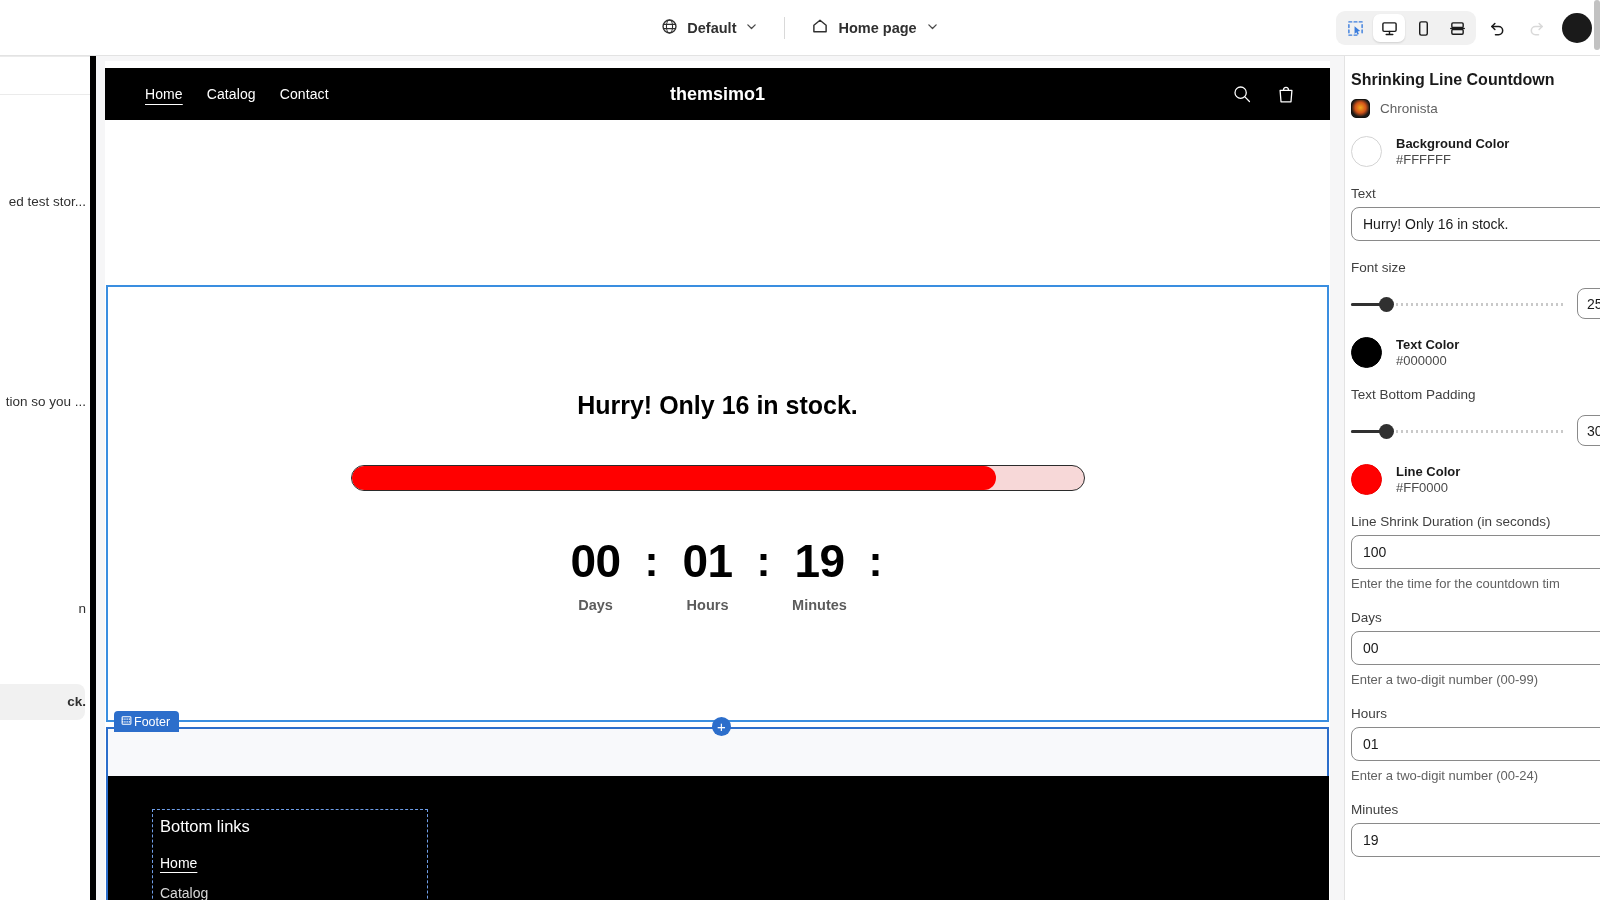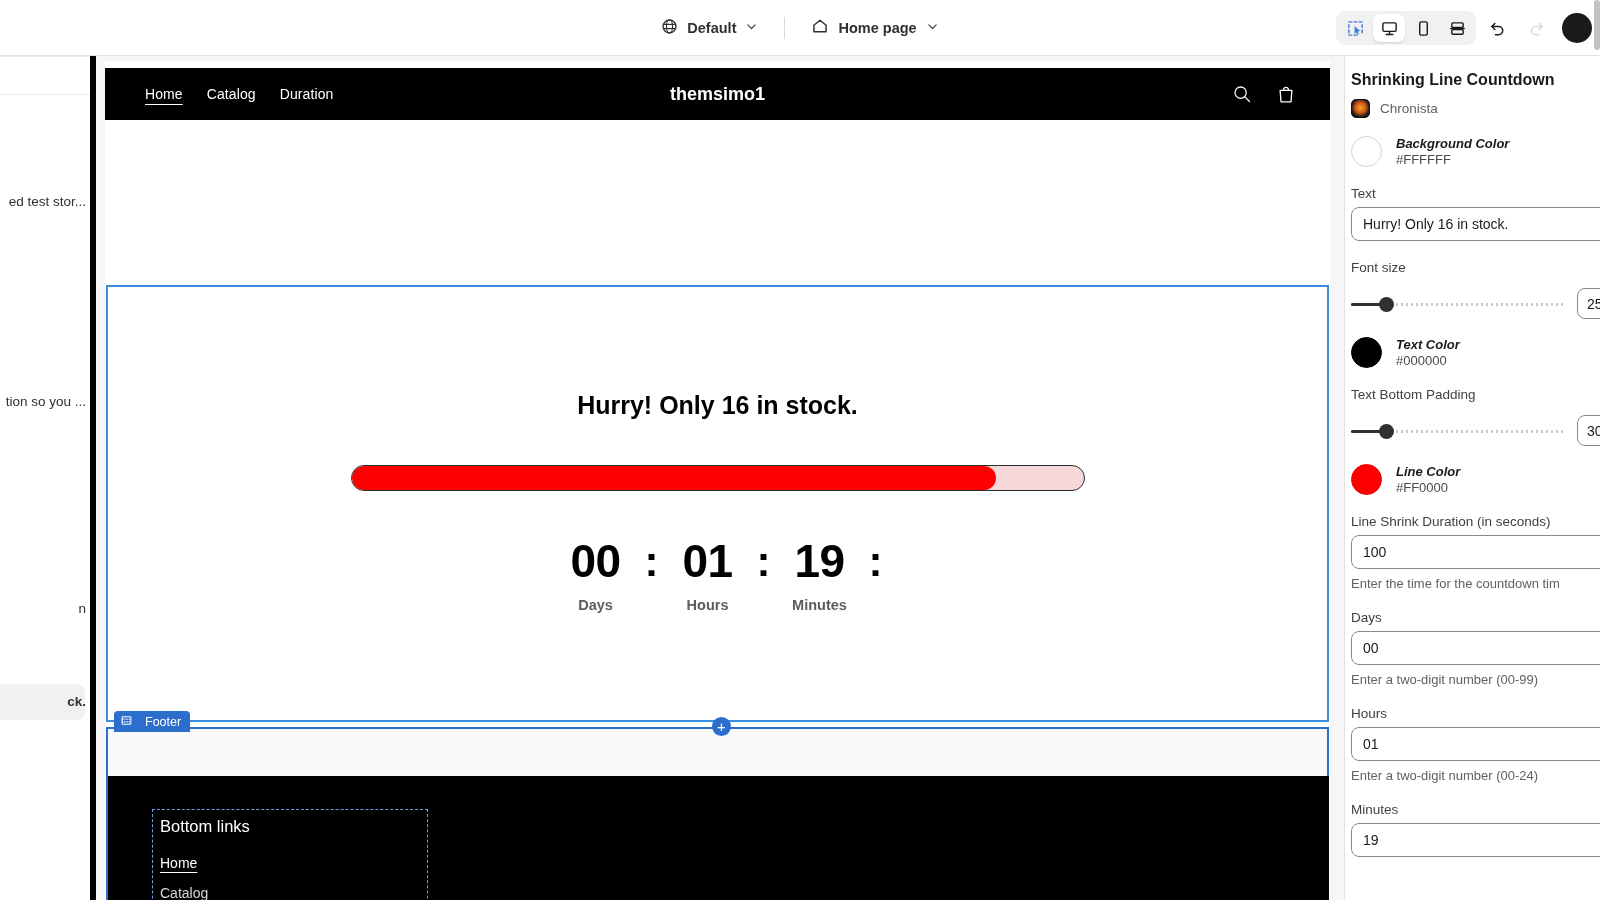--- a/index.html
+++ b/index.html
@@ -168,21 +168,21 @@
   }
   .cd-colon {
     font-size: 42px; font-weight: 700; color: #000000; line-height: 52px;
     width: 20px; text-align: center;
   }
 
   
   .footer-badge {
     position: absolute; left: 9px; top: 650px; height: 21px;
     background: #2c6ecb; color: #ffffff;
-    display: flex; align-items: center; gap: 13px;
+    display: flex; align-items: center; gap: 2px;
     padding: 0 9px 0 7px; border-radius: 4px 4px 0 0;
     font-size: 12.5px; cursor: pointer; z-index: 6;
   }
   .add-circle {
     position: absolute; left: 607px; top: 656px;
     width: 19px; height: 19px; border-radius: 50%;
     background: #2c6ecb; color: #fff; font-size: 15px; font-weight: 400;
     display: flex; align-items: center; justify-content: center;
     cursor: pointer; z-index: 7; line-height: 1;
   }
@@ -236,21 +236,21 @@
   .app-name { font-size: 13.5px; color: #616161; }
 
   .color-row {
     display: flex; align-items: center; gap: 14px; margin: 18px 0 0 6px;
   }
   .swatch {
     width: 31px; height: 31px; border-radius: 50%;
     border: 1px solid #d4d4d4; cursor: pointer; flex: none;
   }
   .color-meta { display: flex; flex-direction: column; gap: 1px; }
-  .color-name { font-size: 13px; font-weight: 700; color: #1a1a1a; font-style: italic; }
+  .color-name { font-size: 13px; font-weight: 700; color: #1a1a1a; }
   .color-hex { font-size: 13px; color: #4a4a4a; }
 
   .field-label {
     margin: 19px 0 6px 6px; font-size: 13.5px; color: #3f3f3f;
   }
   .field-input {
     margin-left: 6px; width: 300px; height: 34px;
     border: 1px solid #8a8a8a; border-radius: 8px;
     background: #fff; font-size: 14px; color: #1a1a1a;
     padding: 0 11px; font-family: "Liberation Sans", sans-serif;
@@ -382,21 +382,21 @@
     <div class="lp-pill-txt" style="top:638px;">ck.</div>
   </div>
 
   <div class="preview">
     <div class="stage">
 
       <div class="store-header">
         <div class="nav-links">
           <span class="nav-link active">Home</span>
           <span class="nav-link">Catalog</span>
-          <span class="nav-link">Duration</span>
+          <span class="nav-link">Contact</span>
         </div>
         <div class="store-title">themsimo1</div>
         <div class="store-icons">
           <span class="st-ico">
             <svg width="20" height="20" viewBox="0 0 22 22" fill="none" stroke="#ffffff" stroke-width="1.4" stroke-linecap="round">
               <circle cx="9.5" cy="9.5" r="6.2"></circle>
                 <path d="M14.2 14.2l5 5"></path>
             </svg>
           </span>
           <span class="st-ico">

